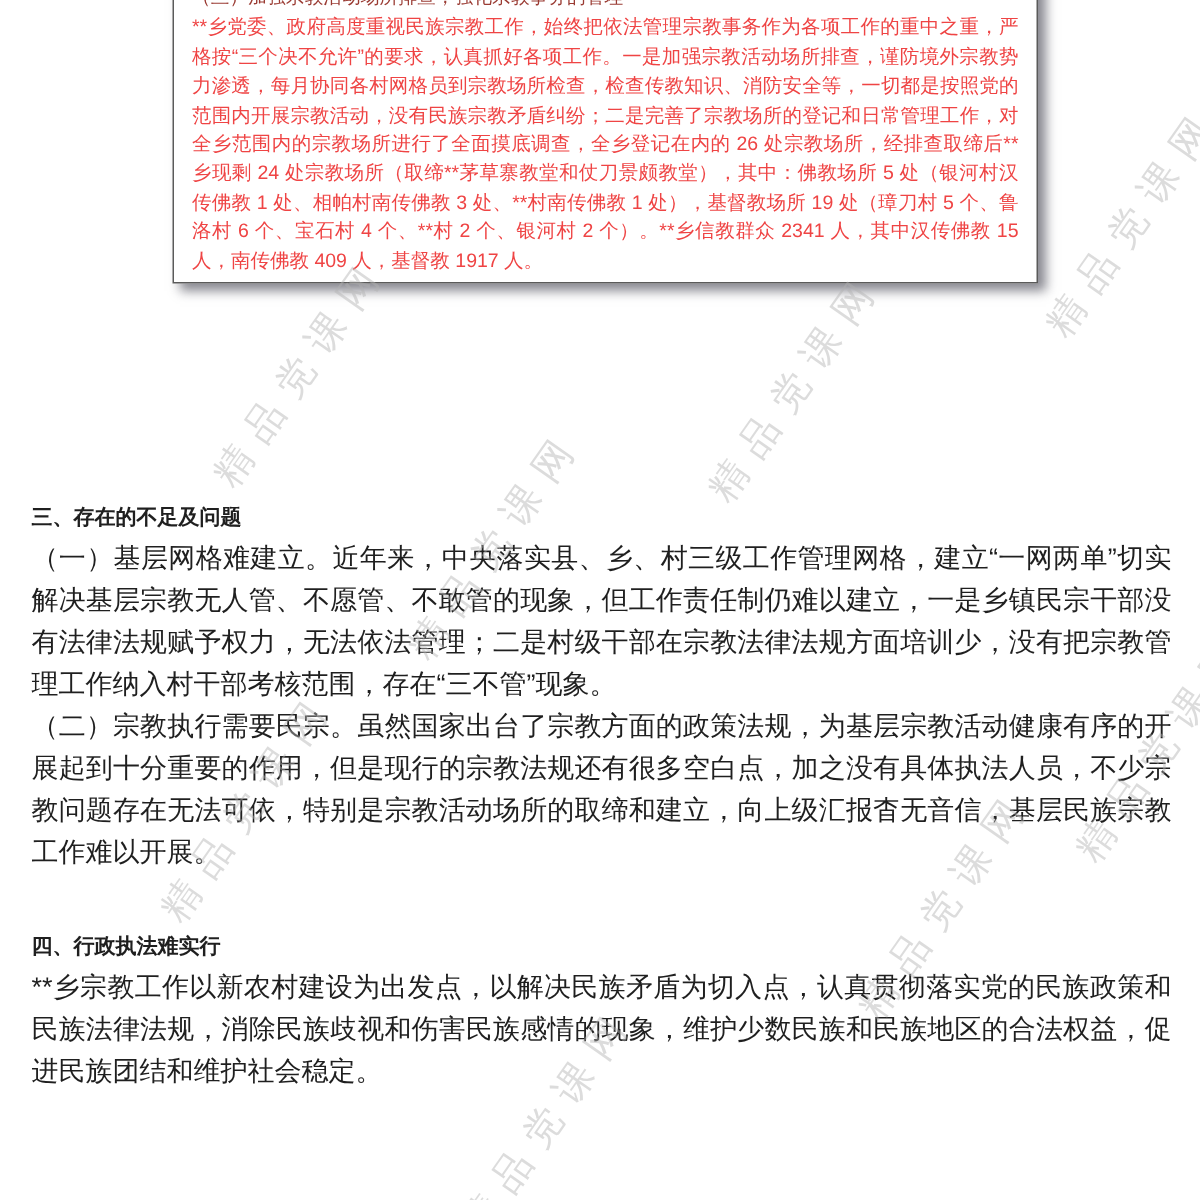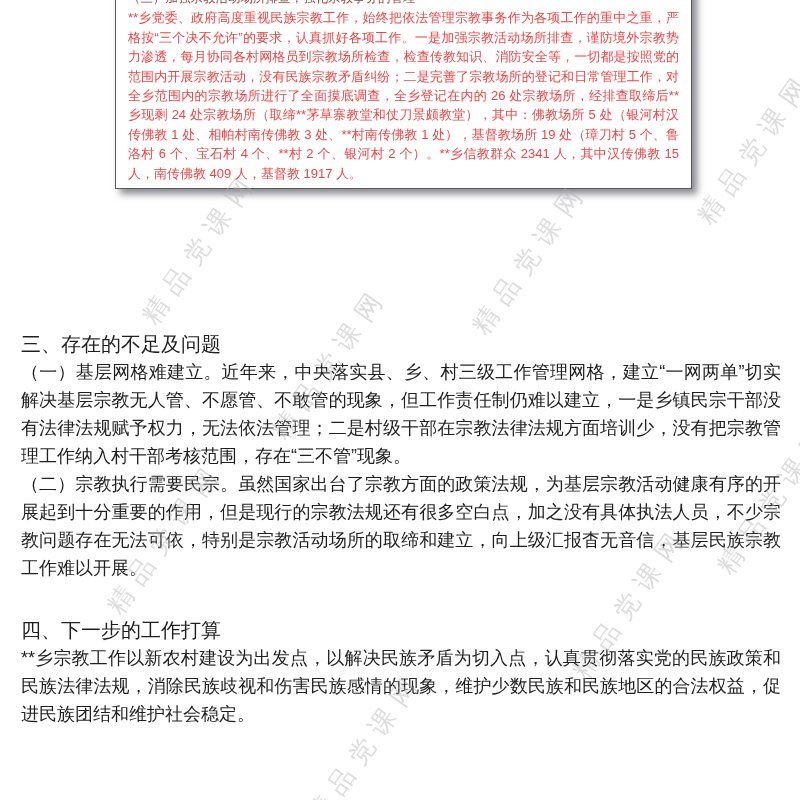--- a/index.html
+++ b/index.html
@@ -37,23 +37,23 @@
   }
   
   .doc-body{
     position:absolute;
     left:21px;top:330px;
     width:760px;
     color:#1f1f1f;
     z-index:1;
   }
   .sec-heading{
-    font-size:20px;
+    font-size:14px;
     line-height:28px;
-    font-weight:normal;
+    font-weight:bold;
     margin:0;
   }
   .sec-heading.gap-top{margin-top:34px;}
   .para{
     font-size:18px;
     line-height:28px;
     text-align:justify;
     margin:0;
   }
   
@@ -85,17 +85,17 @@
   <div class="doc-box">
     <div class="box-heading">（三）加强宗教活动场所排查，强化宗教事务的管理</div>
     <div class="box-body">**乡党委、政府高度重视民族宗教工作，始终把依法管理宗教事务作为各项工作的重中之重，严格按“三个决不允许”的要求，认真抓好各项工作。一是加强宗教活动场所排查，谨防境外宗教势力渗透，每月协同各村网格员到宗教场所检查，检查传教知识、消防安全等，一切都是按照党的范围内开展宗教活动，没有民族宗教矛盾纠纷；二是完善了宗教场所的登记和日常管理工作，对全乡范围内的宗教场所进行了全面摸底调查，全乡登记在内的 26 处宗教场所，经排查取缔后**乡现剩 24 处宗教场所（取缔**茅草寨教堂和仗刀景颇教堂），其中：佛教场所 5 处（银河村汉传佛教 1 处、相帕村南传佛教 3 处、**村南传佛教 1 处），基督教场所 19 处（璋刀村 5 个、鲁洛村 6 个、宝石村 4 个、**村 2 个、银河村 2 个）。**乡信教群众 2341 人，其中汉传佛教 15 人，南传佛教 409 人，基督教 1917 人。</div>
   </div>
 
   <div class="doc-body">
     <div class="sec-heading">三、存在的不足及问题</div>
     <p class="para">（一）基层网格难建立。近年来，中央落实县、乡、村三级工作管理网格，建立“一网两单”切实解决基层宗教无人管、不愿管、不敢管的现象，但工作责任制仍难以建立，一是乡镇民宗干部没有法律法规赋予权力，无法依法管理；二是村级干部在宗教法律法规方面培训少，没有把宗教管理工作纳入村干部考核范围，存在“三不管”现象。</p>
     <p class="para">（二）宗教执行需要民宗。虽然国家出台了宗教方面的政策法规，为基层宗教活动健康有序的开展起到十分重要的作用，但是现行的宗教法规还有很多空白点，加之没有具体执法人员，不少宗教问题存在无法可依，特别是宗教活动场所的取缔和建立，向上级汇报杳无音信，基层民族宗教工作难以开展。</p>
 
-    <div class="sec-heading gap-top">四、下一步的工作打算</div>
+    <div class="sec-heading gap-top">四、行政执法难实行</div>
     <p class="para">**乡宗教工作以新农村建设为出发点，以解决民族矛盾为切入点，认真贯彻落实党的民族政策和民族法律法规，消除民族歧视和伤害民族感情的现象，维护少数民族和民族地区的合法权益，促进民族团结和维护社会稳定。</p>
   </div>
 
 </div>
 
 </body></html>

